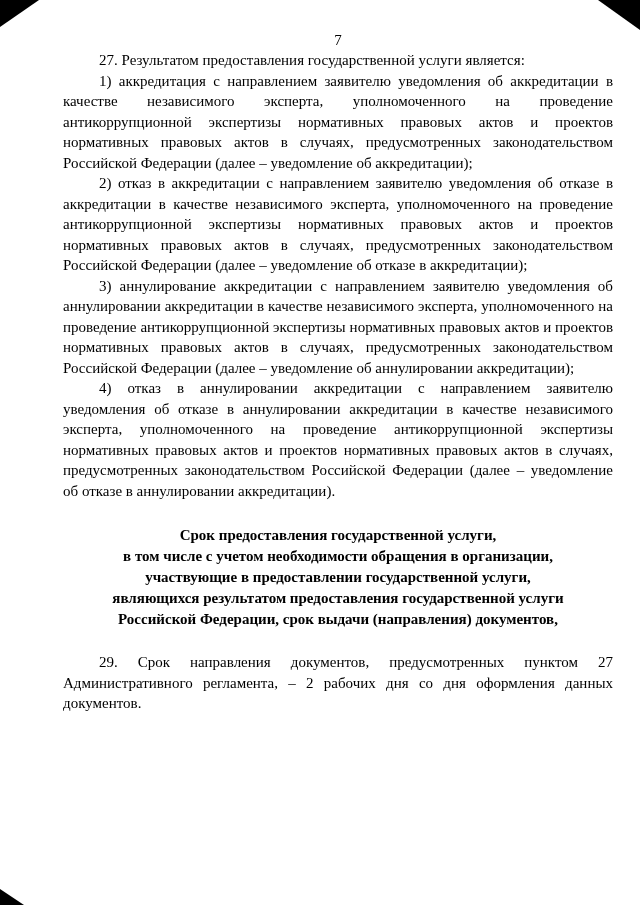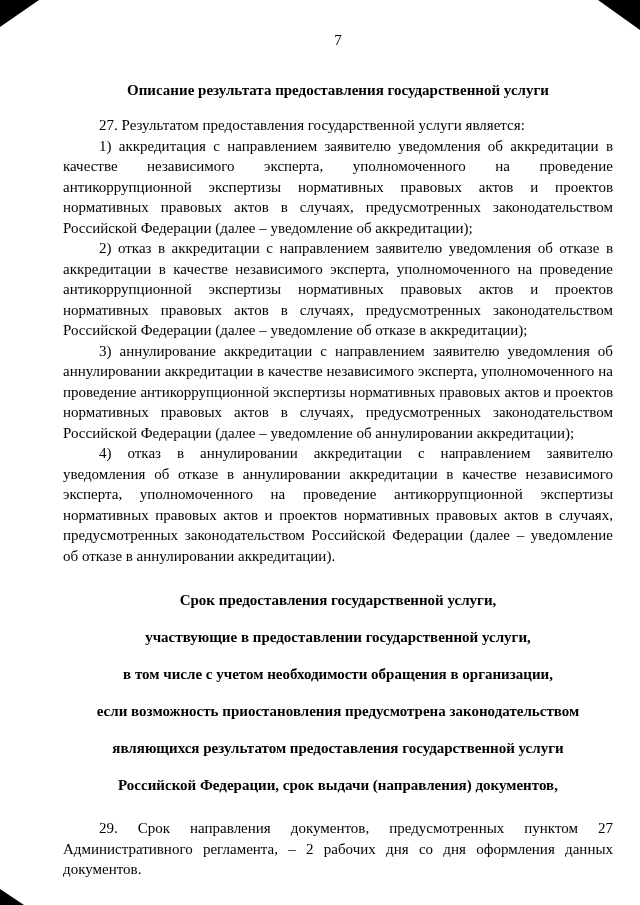--- a/index.html
+++ b/index.html
@@ -38,21 +38,20 @@
     font-size: 15px;
     line-height: 20.5px;
     text-align: justify;
     text-indent: 36px;
   }
   .heading-block {
     margin: 24px 0 22px 0;
   }
   .heading-block div {
     line-height: 21px;
-    margin-top: 16px;
   }
   
   .corner {
     position: absolute;
     width: 0;
     height: 0;
   }
   .corner-tl {
     top: 0; left: 0;
     border-top: 27px solid #000;
@@ -75,33 +74,31 @@
 <div class="page">
 
   <div class="corner corner-tl"></div>
   <div class="corner corner-tr"></div>
   <div class="corner corner-bl"></div>
 
   <div class="content">
 
     <div class="page-number">7</div>
 
-    <div class="heading">Описание результата предоставления государственной услуги</div>
 
     <p class="para">27. Результатом предоставления государственной услуги является:</p>
     <p class="para">1) аккредитация с направлением заявителю уведомления об аккредитации в качестве независимого эксперта, уполномоченного на проведение антикоррупционной экспертизы нормативных правовых актов и проектов нормативных правовых актов в случаях, предусмотренных законодательством Российской Федерации (далее – уведомление об аккредитации);</p>
     <p class="para">2) отказ в аккредитации с направлением заявителю уведомления об отказе в аккредитации в качестве независимого эксперта, уполномоченного на проведение антикоррупционной экспертизы нормативных правовых актов и проектов нормативных правовых актов в случаях, предусмотренных законодательством Российской Федерации (далее – уведомление об отказе в аккредитации);</p>
     <p class="para">3) аннулирование аккредитации с направлением заявителю уведомления об аннулировании аккредитации в качестве независимого эксперта, уполномоченного на проведение антикоррупционной экспертизы нормативных правовых актов и проектов нормативных правовых актов в случаях, предусмотренных законодательством Российской Федерации (далее – уведомление об аннулировании аккредитации);</p>
     <p class="para">4) отказ в аннулировании аккредитации с направлением заявителю уведомления об отказе в аннулировании аккредитации в качестве независимого эксперта, уполномоченного на проведение антикоррупционной экспертизы нормативных правовых актов и проектов нормативных правовых актов в случаях, предусмотренных законодательством Российской Федерации (далее – уведомление об отказе в аннулировании аккредитации).</p>
 
     <div class="heading heading-block">
       <div>Срок предоставления государственной услуги,</div>
+      <div>в том числе с учетом необходимости обращения в организации,</div>
       <div>участвующие в предоставлении государственной услуги,</div>
-      <div>в том числе с учетом необходимости обращения в организации,</div>
-      <div>если возможность приостановления предусмотрена законодательством</div>
       <div>являющихся результатом предоставления государственной услуги</div>
       <div>Российской Федерации, срок выдачи (направления) документов,</div>
     </div>
 
     <p class="para">29. Срок направления документов, предусмотренных пунктом 27 Административного регламента, – 2 рабочих дня со дня оформления данных документов.</p>
 
   </div>
 </div>
 
 </body></html>

